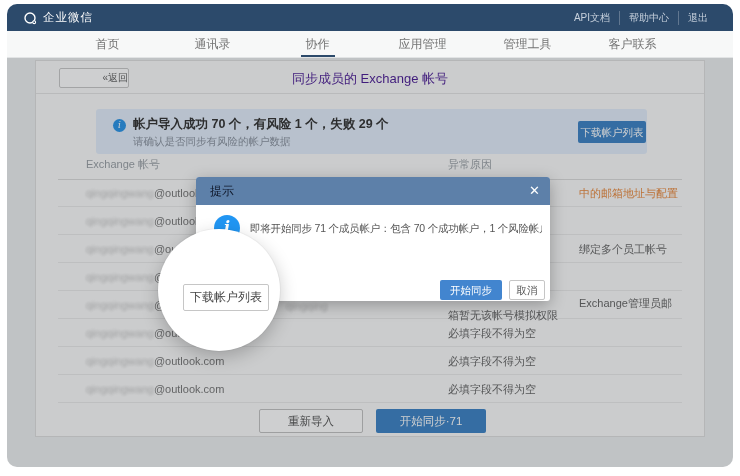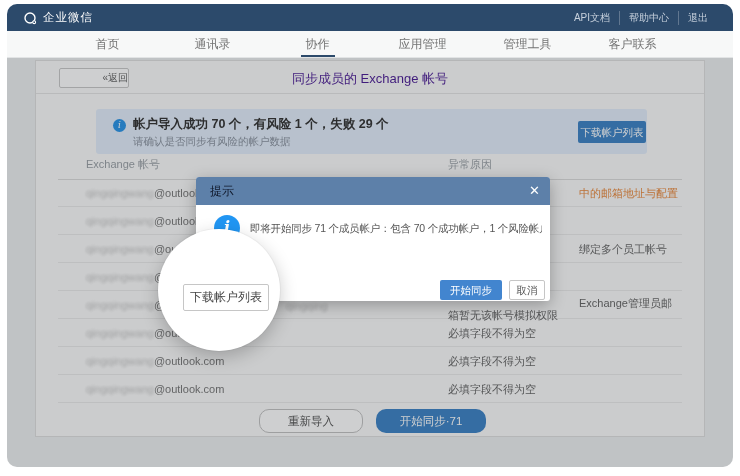--- a/index.html
+++ b/index.html
@@ -61,21 +61,21 @@
   .member-blur { position:absolute; left:228px; top:9px; font-size:11px; color:#c4c4c4;
                  filter:blur(1.8px); }
   .reason { position:absolute; left:390px; top:0; line-height:28px; font-size:11px; color:#666;
             white-space:nowrap; }
   .frag { position:absolute; left:521px; top:0; line-height:28px; font-size:11px; color:#666;
           white-space:nowrap; }
   .frag.orange { color:#e8883c; }
   .r4 .frag { line-height:14px; top:5px; }
   .r4 .line2 { left:390px; top:18px; line-height:12px; }
 
-  .footer-btn { position:absolute; top:348px; height:24px; border-radius:10px; font-size:11.5px;
+  .footer-btn { position:absolute; top:348px; height:24px; border-radius:2px; font-size:11.5px;
                 text-align:center; line-height:23px; cursor:pointer; }
   .reimport-btn { left:223px; width:104px; background:#ffffff; border:1px solid #c2c2c2; color:#555; }
   .startsync-btn { left:340px; width:110px; background:#3d83c6; border:none; color:#ffffff; line-height:24px; }
 
   
   .overlay { position:absolute; left:0; right:0; top:54px; bottom:0;
              background:rgba(22,26,31,0.21); z-index:20; }
 
   
   .dialog { position:absolute; left:189px; top:173px; width:354px; height:124px; background:#ffffff;

